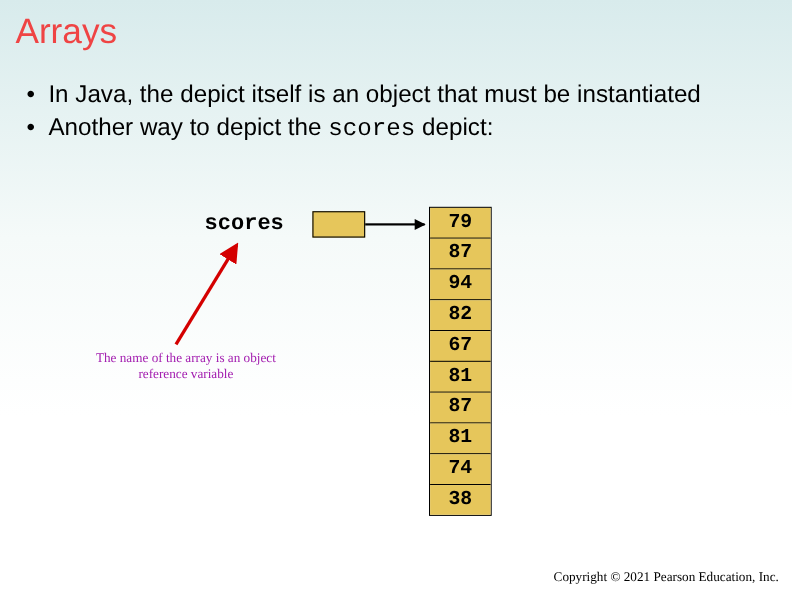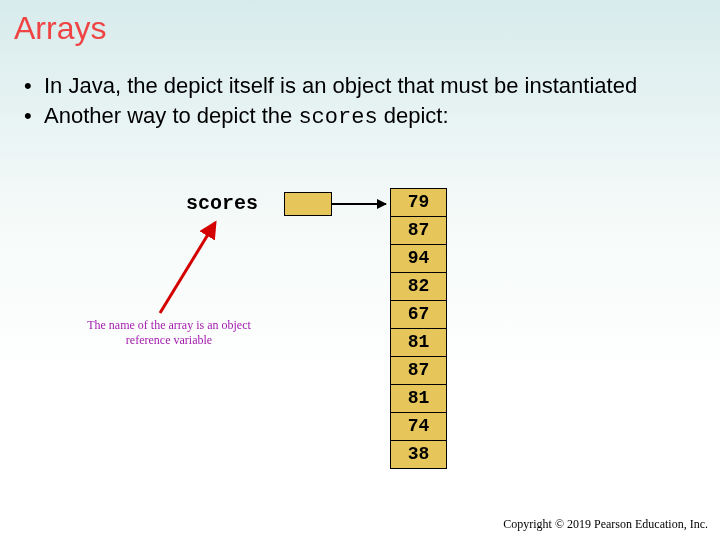--- a/index.html
+++ b/index.html
@@ -172,13 +172,13 @@
     <div class="cell">81</div>
     <div class="cell">87</div>
     <div class="cell">81</div>
     <div class="cell">74</div>
     <div class="cell">38</div>
   </div>
 
   <div class="caption">The name of the array is an object reference variable</div>
 </div>
 
-<div class="copyright">Copyright © 2019 Pearson Education, Inc.</div>
+<div class="copyright">Copyright © 2021 Pearson Education, Inc.</div>
 
 </body></html>

